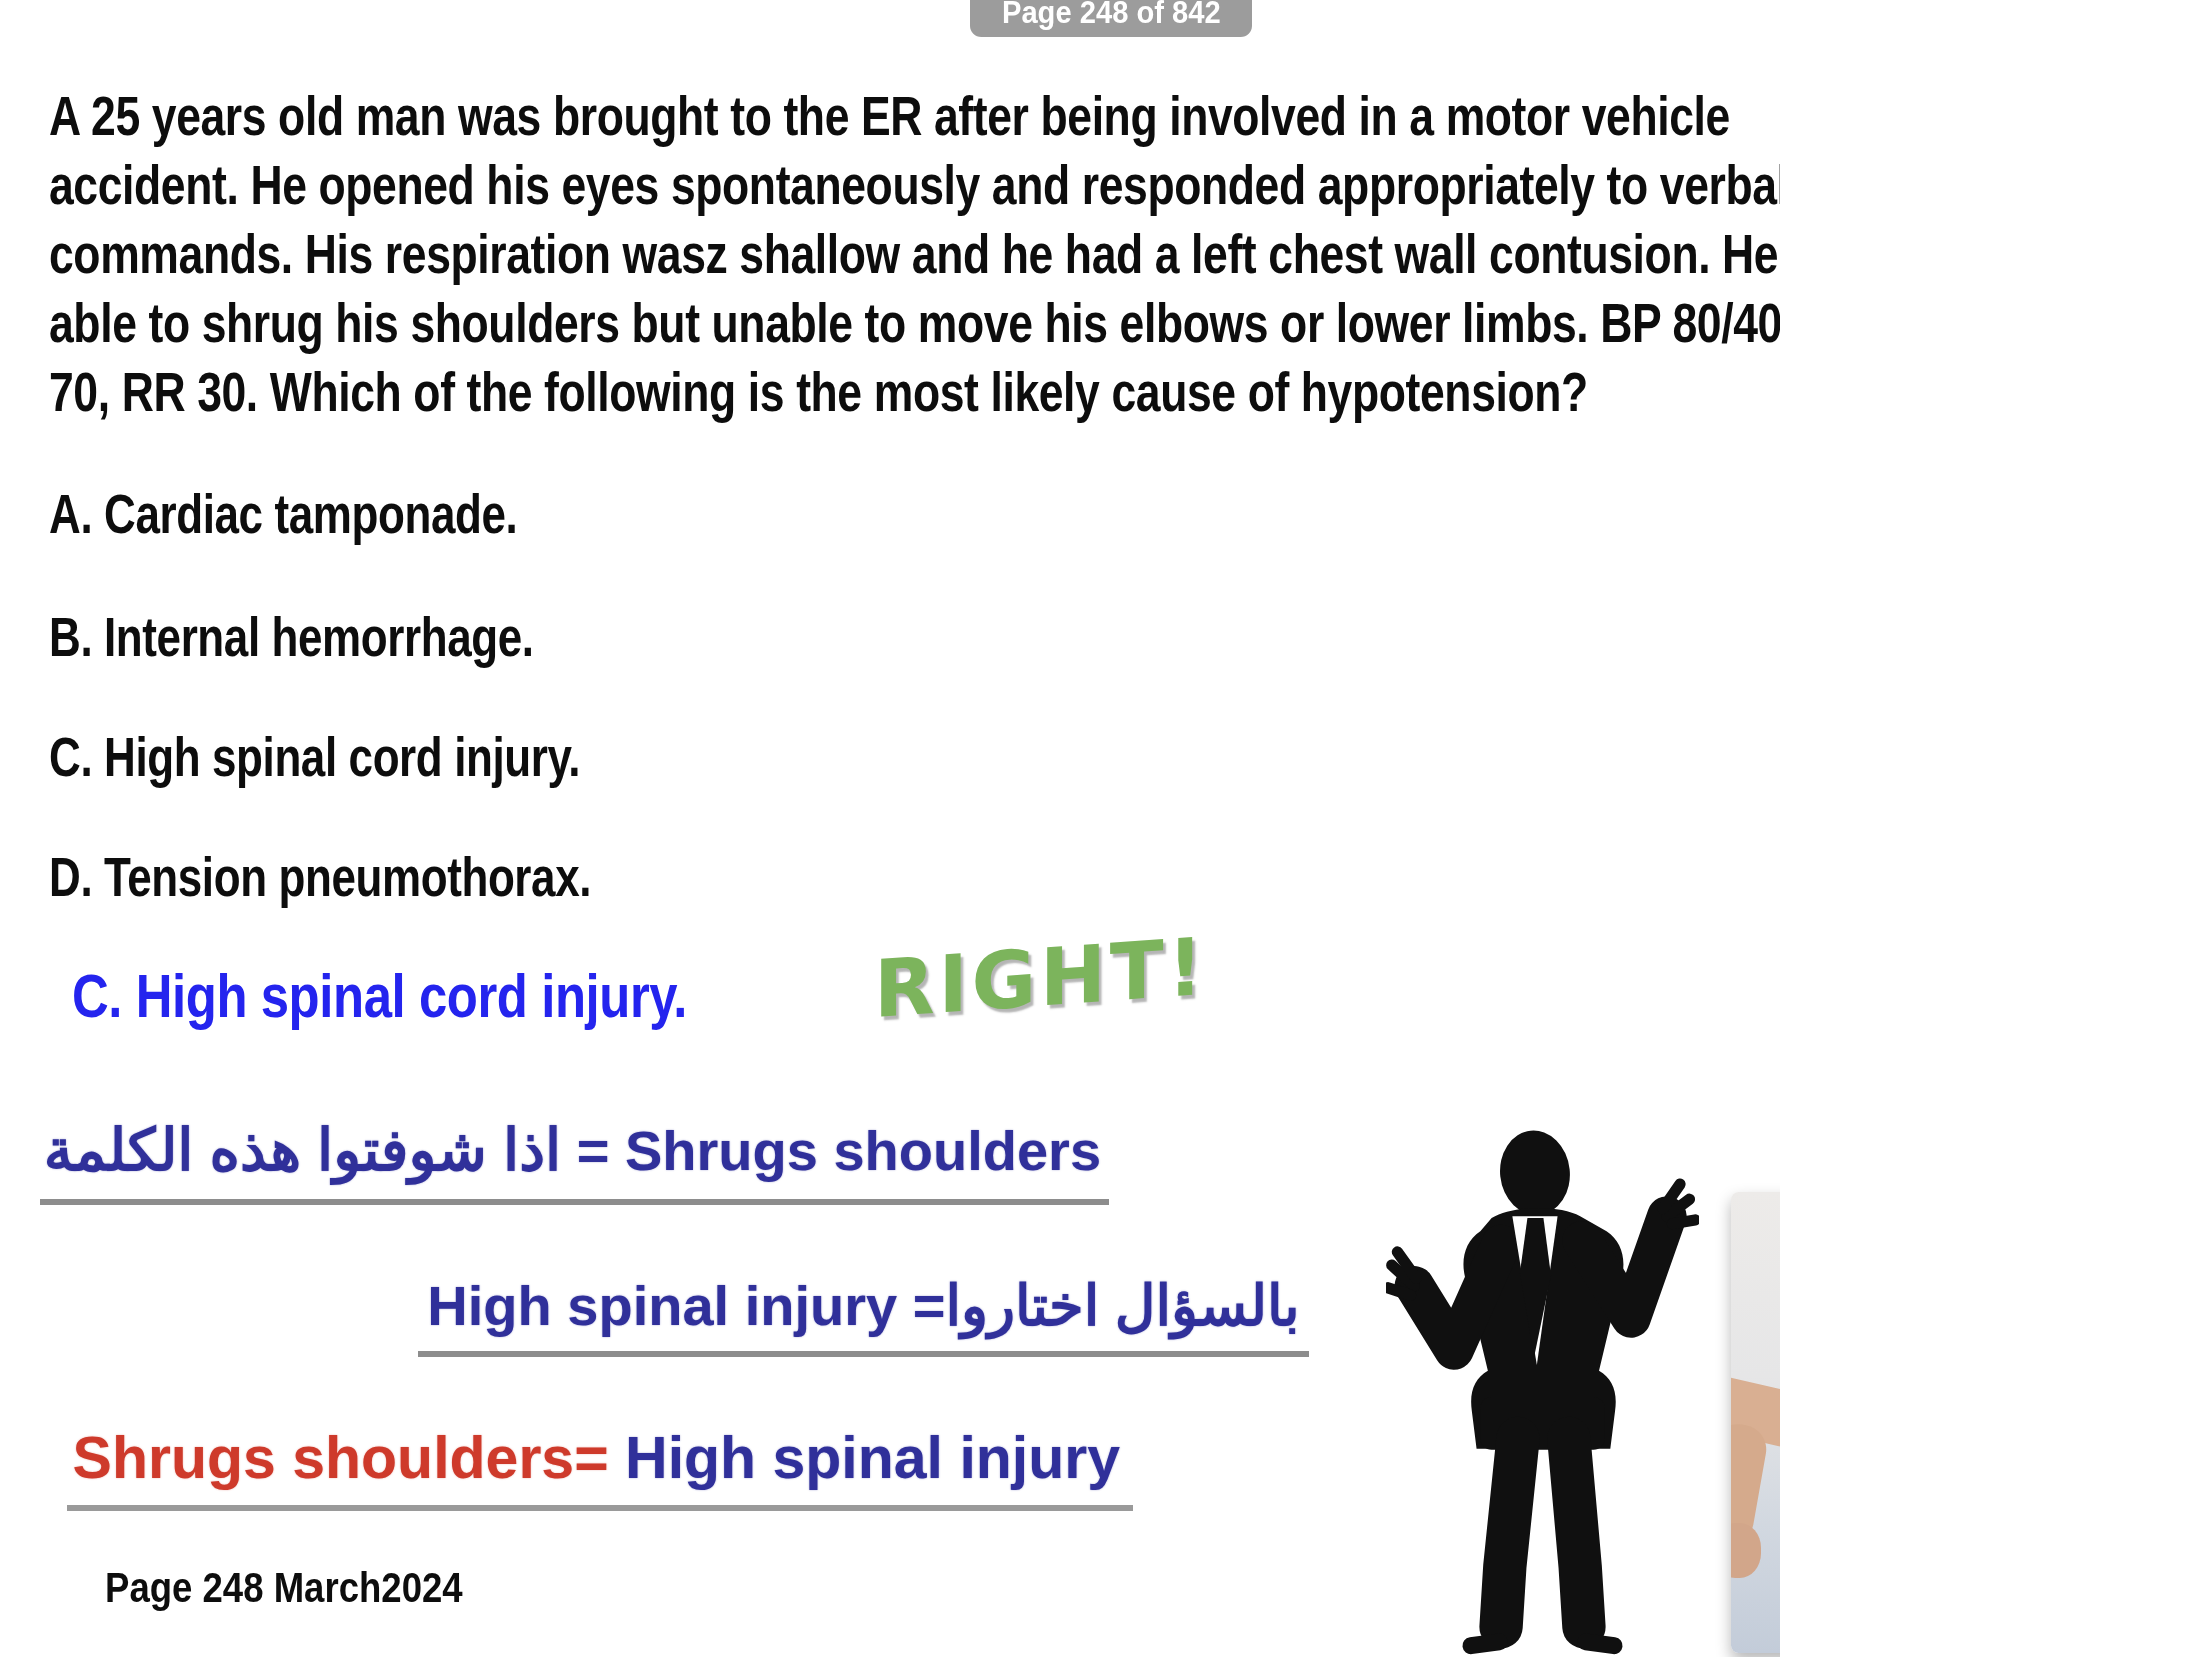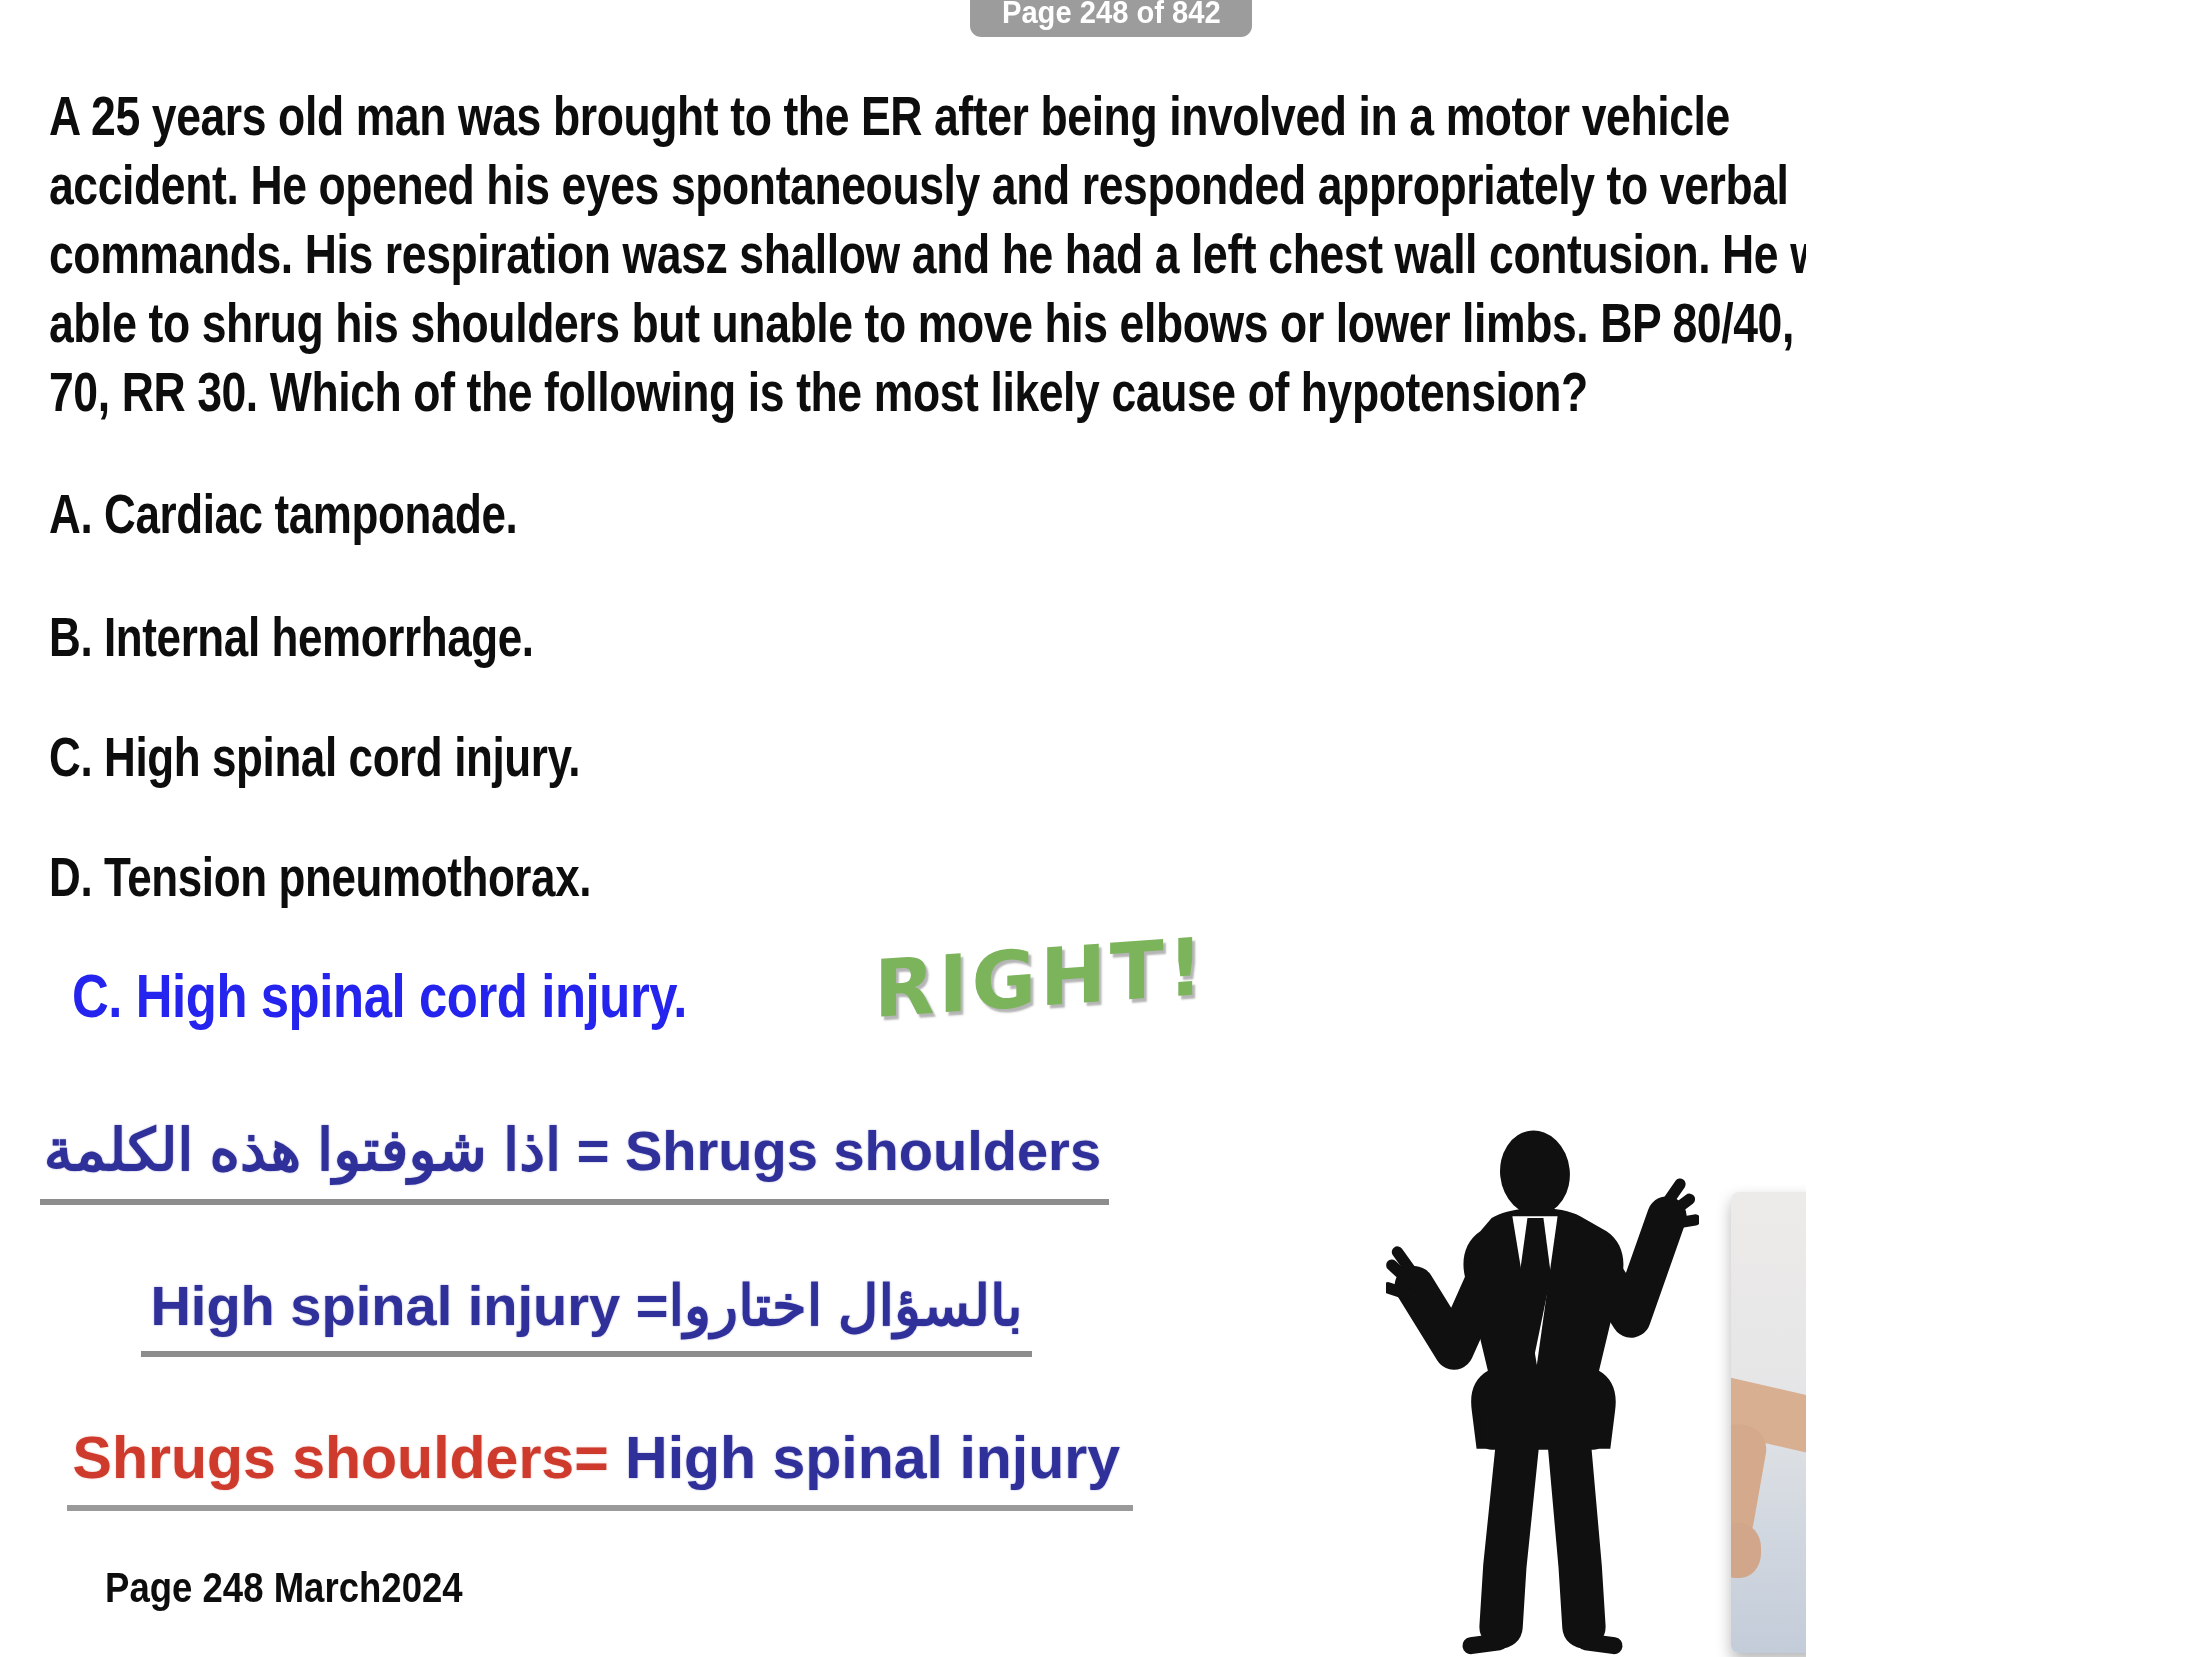--- a/index.html
+++ b/index.html
@@ -2,21 +2,20 @@
 <html style="font-size:15px"><head>
 <meta charset="utf-8">
 <style>
   html,body{margin:0;padding:0;background:#ffffff;}
   .page{
     position:relative;
     width:1780px;height:1657px;
     background:#ffffff;
     overflow:hidden;
     font-family:"Liberation Sans", sans-serif;
-    padding-left:26px;
   }
   
   .badge{
     position:absolute;left:970px;top:-19px;width:282px;height:56px;
     background:#9c9c9c;border-radius:11.3px;
     display:flex;align-items:flex-end;justify-content:center;
     box-sizing:border-box;padding-bottom:5.6px;
   }
   .badge span{
     color:#ffffff;font-size:31px;font-weight:600;
@@ -55,21 +54,21 @@
   .noteline{
     font-weight:700;color:#30309a;white-space:nowrap;
     text-shadow:0 0 1.9px rgba(48,48,154,.45);
   }
   .nl1{
     position:absolute;left:40px;top:1116px;
     font-size:56px;
     border-bottom:6.6px solid #8d8d8d;padding:0 7.5px 15px 3.8px;
   }
   .nl1 .ar{font-size:58px;}
-  .nl2wrap{position:absolute;left:141px;top:1273px;width:1168px;text-align:left;}
+  .nl2wrap{position:absolute;left:141px;top:1273px;width:1168px;text-align:right;}
   .nl2{
     display:inline-block;font-size:56px;font-weight:700;color:#30309a;
     border-bottom:6.6px solid #8d8d8d;padding:0 9.4px 13px 9.4px;white-space:nowrap;
     text-shadow:0 0 1.9px rgba(48,48,154,.45);
   }
   .nl3{
     position:absolute;left:56px;top:1424px;
     font-size:59px;font-weight:700;white-space:nowrap;
     border-bottom:6.6px solid #9a9a9a;padding:0 13px 13px 5.6px;margin-left:11px;
   }

